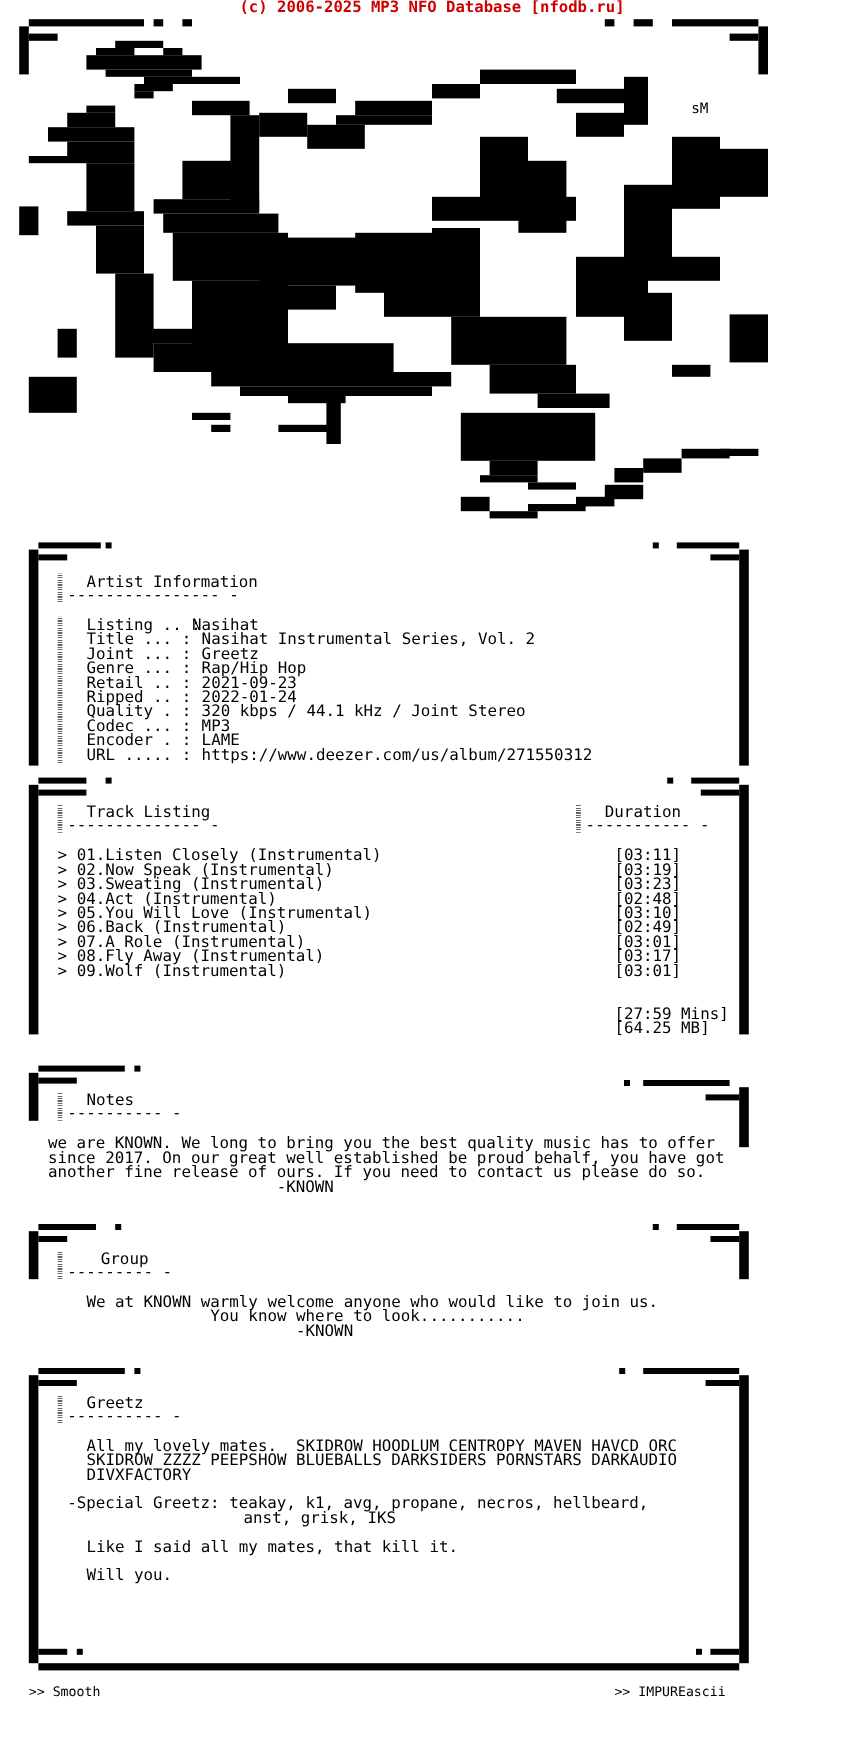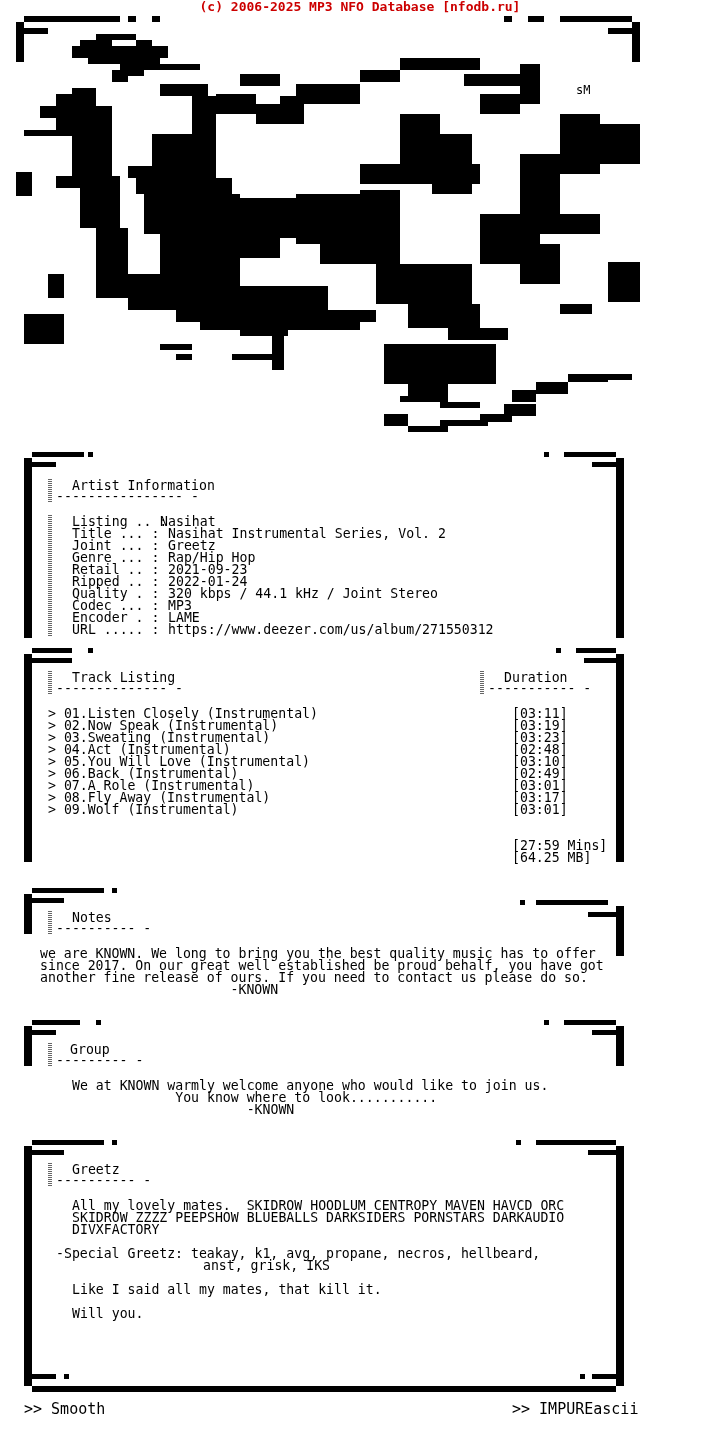--- a/index.html
+++ b/index.html
@@ -7,21 +7,21 @@
          font-family: "DejaVu Sans Mono", "Liberation Mono", monospace; color: #000; }
   .copy { position: absolute; left: 0; top: 0; width: 720px; text-align: center;
           font-size: 13px; line-height: 13px; color: #cc0000; font-weight: bold; }
   .logo { position: absolute; left: 0; top: 14px; width: 720px; height: 430px; }
   .logo svg { display: block; }
   .sm { position: absolute; left: 576px; top: 83px; font-size: 12px; }
   .pre { position: absolute; font-size: 13.2px; line-height: 12px; white-space: pre; margin: 0; }
   .blk { position: absolute; background: #000; }
   .lshade { position: absolute; width: 4px;
     background-image: repeating-linear-gradient(0deg,#000 0 1px,transparent 1px 2px); opacity:.6; }
-  .footer { position: absolute; top: 1403px; font-size: 15px; line-height: 13px; white-space: pre; }
+  .footer { position: absolute; top: 1403px; font-size: 11px; line-height: 13px; white-space: pre; }
 </style>
 </head>
 <body>
 
 <div class="copy">(c) 2006-2025 MP3 NFO Database [nfodb.ru]</div>
 
 <div class="logo">
 <svg width="720" height="430" viewBox="0 0 720 430">
   <g fill="#000">
 
@@ -221,21 +221,21 @@
   <div class="blk" style="left:32px;top:1020px;width:48px;height:5px"></div>
   <div class="blk" style="left:96px;top:1020px;width:5px;height:5px"></div>
   <div class="blk" style="left:24px;top:1026px;width:8px;height:40px"></div>
   <div class="blk" style="left:32px;top:1030px;width:24px;height:5px"></div>
   <div class="blk" style="left:564px;top:1020px;width:52px;height:5px"></div>
   <div class="blk" style="left:544px;top:1020px;width:5px;height:5px"></div>
   <div class="blk" style="left:616px;top:1026px;width:8px;height:40px"></div>
   <div class="blk" style="left:592px;top:1030px;width:24px;height:5px"></div>
 </div>
 <div class="lshade" style="left:48px;top:1042px;height:24px"></div>
-<pre class="pre" style="left:70px;top:1044px">Group</pre>
+<pre class="pre" style="left:84px;top:1044px">Group</pre>
 <pre class="pre" style="left:56px;top:1055px">--------- -</pre>
 <div id="group-lines">
     <pre class="pre" style="left:72px;top:1080px">We at KNOWN warmly welcome anyone who would like to join us.</pre>
     <pre class="pre" style="left:72px;top:1092px">             You know where to look...........</pre>
     <pre class="pre" style="left:72px;top:1104px">                      -KNOWN</pre>
   </div>
 
 <div>
   <div class="blk" style="left:32px;top:1140px;width:72px;height:5px"></div>
   <div class="blk" style="left:112px;top:1140px;width:5px;height:5px"></div>

